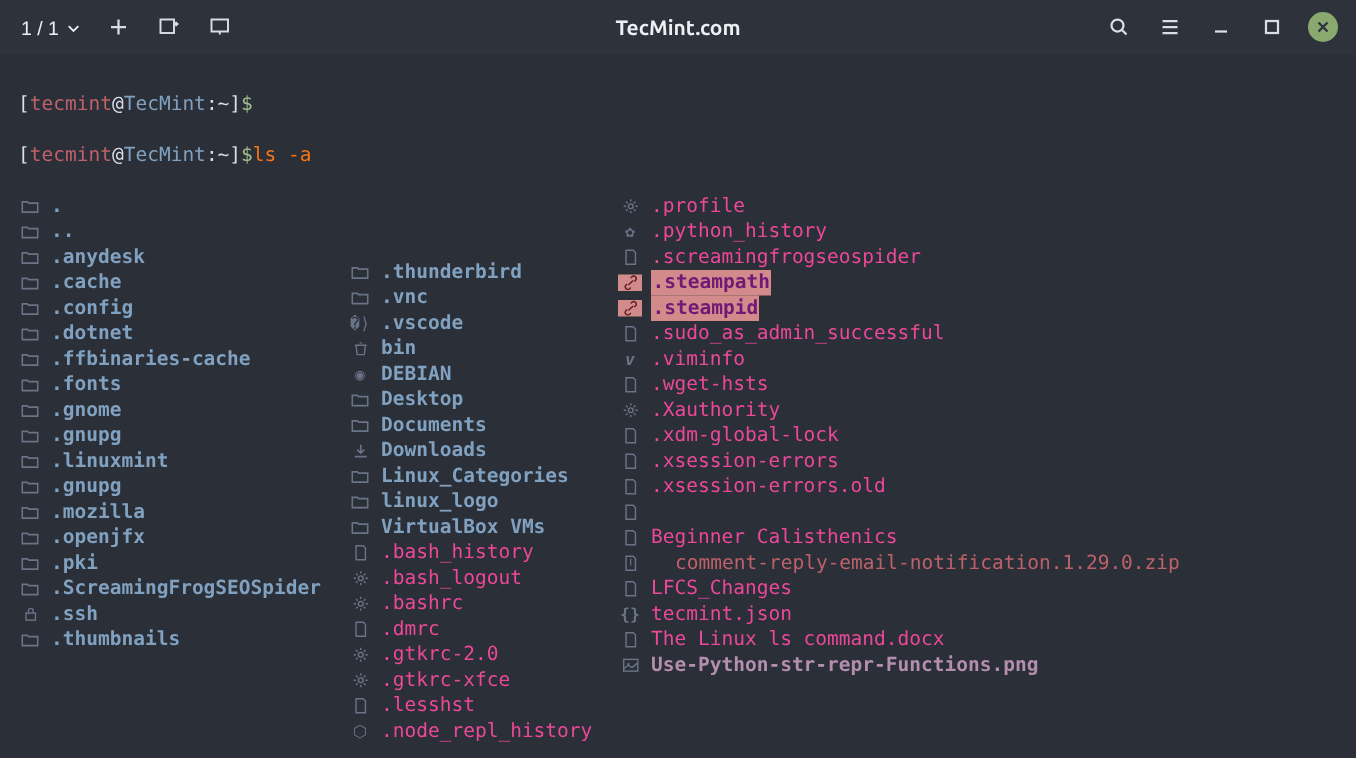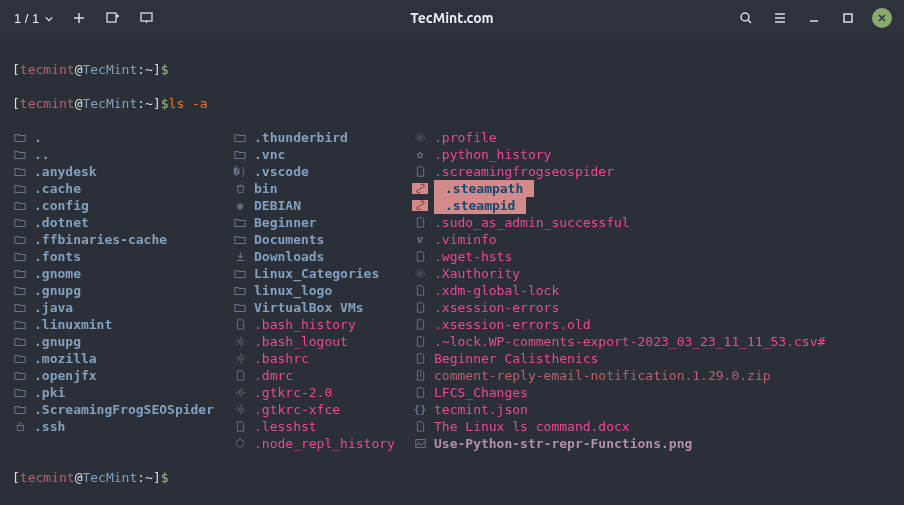--- a/index.html
+++ b/index.html
@@ -72,44 +72,44 @@
   .cmd { color: #f97316; }
   .columns {
     display: flex;
     gap: 0;
   }
   .col {
     display:flex;
     flex-direction: column;
   }
   .col1 { width: 220px; }
-  .col2 { width: 180px; }
+  .col2 { width: 180px; margin-top: 44px; }
   .col3 { flex:1; }
   .entry {
     display:flex;
     align-items:center;
     height:17px;
   }
   .ico {
     width: 16px;
     display:inline-flex;
     justify-content:center;
     color:#6a7487;
     margin-right: 6px;
     font-size:11px;
   }
   .fname { }
   .c-dir  { color:#81a1c1; font-weight:bold; }
   .c-file { color:#ec4899; }
-  .c-arch { color:#bf616a; }
+  .c-arch { color:#bf616a;margin-left:16px; }
   .c-img  { color:#b48ead; font-weight:bold; }
   .c-badlink {
-    color:#0c4a6e;
+    color:#701a75;
     background:#d38a8a;
-    padding:0 11px;
+    padding:0 1px;
     font-weight:bold;
     text-align:right;
   }
   .c-badlink-ico {
     color:#5c1f1f;
     background:#d38a8a;
   }
 </style>
 </head>
 <body>
@@ -194,45 +194,45 @@
             </svg></span><span class="fname c-dir">.dotnet</span></div><div class="entry"><span class="ico"><svg width="12" height="12" viewBox="0 0 14 14">
               <path d="M1 3h4l1 1h7v7H1z" fill="none" stroke="currentColor" stroke-width="1.2"></path>
             </svg></span><span class="fname c-dir">.ffbinaries-cache</span></div><div class="entry"><span class="ico"><svg width="12" height="12" viewBox="0 0 14 14">
               <path d="M1 3h4l1 1h7v7H1z" fill="none" stroke="currentColor" stroke-width="1.2"></path>
             </svg></span><span class="fname c-dir">.fonts</span></div><div class="entry"><span class="ico"><svg width="12" height="12" viewBox="0 0 14 14">
               <path d="M1 3h4l1 1h7v7H1z" fill="none" stroke="currentColor" stroke-width="1.2"></path>
             </svg></span><span class="fname c-dir">.gnome</span></div><div class="entry"><span class="ico"><svg width="12" height="12" viewBox="0 0 14 14">
               <path d="M1 3h4l1 1h7v7H1z" fill="none" stroke="currentColor" stroke-width="1.2"></path>
             </svg></span><span class="fname c-dir">.gnupg</span></div><div class="entry"><span class="ico"><svg width="12" height="12" viewBox="0 0 14 14">
               <path d="M1 3h4l1 1h7v7H1z" fill="none" stroke="currentColor" stroke-width="1.2"></path>
-            </svg></span><span class="fname c-dir">.java</span></div><div class="entry"><span class="ico"><svg width="12" height="12" viewBox="0 0 14 14">
-              <path d="M1 3h4l1 1h7v7H1z" fill="none" stroke="currentColor" stroke-width="1.2"></path>
             </svg></span><span class="fname c-dir">.linuxmint</span></div><div class="entry"><span class="ico"><svg width="12" height="12" viewBox="0 0 14 14">
               <path d="M1 3h4l1 1h7v7H1z" fill="none" stroke="currentColor" stroke-width="1.2"></path>
             </svg></span><span class="fname c-dir">.gnupg</span></div><div class="entry"><span class="ico"><svg width="12" height="12" viewBox="0 0 14 14">
               <path d="M1 3h4l1 1h7v7H1z" fill="none" stroke="currentColor" stroke-width="1.2"></path>
             </svg></span><span class="fname c-dir">.mozilla</span></div><div class="entry"><span class="ico"><svg width="12" height="12" viewBox="0 0 14 14">
               <path d="M1 3h4l1 1h7v7H1z" fill="none" stroke="currentColor" stroke-width="1.2"></path>
             </svg></span><span class="fname c-dir">.openjfx</span></div><div class="entry"><span class="ico"><svg width="12" height="12" viewBox="0 0 14 14">
               <path d="M1 3h4l1 1h7v7H1z" fill="none" stroke="currentColor" stroke-width="1.2"></path>
             </svg></span><span class="fname c-dir">.pki</span></div><div class="entry"><span class="ico"><svg width="12" height="12" viewBox="0 0 14 14">
               <path d="M1 3h4l1 1h7v7H1z" fill="none" stroke="currentColor" stroke-width="1.2"></path>
             </svg></span><span class="fname c-dir">.ScreamingFrogSEOSpider</span></div><div class="entry"><span class="ico"><svg width="11" height="11" viewBox="0 0 14 14">
               <rect x="3" y="6" width="8" height="6" fill="none" stroke="currentColor" stroke-width="1.2"></rect>
               <path d="M5 6V4a2 2 0 014 0v2" fill="none" stroke="currentColor" stroke-width="1.2"></path>
-            </svg></span><span class="fname c-dir">.ssh</span></div></div>
+            </svg></span><span class="fname c-dir">.ssh</span></div><div class="entry"><span class="ico"><svg width="12" height="12" viewBox="0 0 14 14">
+              <path d="M1 3h4l1 1h7v7H1z" fill="none" stroke="currentColor" stroke-width="1.2"></path>
+            </svg></span><span class="fname c-dir">.thumbnails</span></div></div>
   <div class="col col2" id="col1"><div class="entry"><span class="ico"><svg width="12" height="12" viewBox="0 0 14 14">
               <path d="M1 3h4l1 1h7v7H1z" fill="none" stroke="currentColor" stroke-width="1.2"></path>
             </svg></span><span class="fname c-dir">.thunderbird</span></div><div class="entry"><span class="ico"><svg width="12" height="12" viewBox="0 0 14 14">
               <path d="M1 3h4l1 1h7v7H1z" fill="none" stroke="currentColor" stroke-width="1.2"></path>
             </svg></span><span class="fname c-dir">.vnc</span></div><div class="entry"><span class="ico"><span>�⟩</span></span><span class="fname c-dir">.vscode</span></div><div class="entry"><span class="ico"><svg width="11" height="11" viewBox="0 0 14 14">
               <path d="M3 4h8l-1 8H4zM2 4h10M6 2h2" fill="none" stroke="currentColor" stroke-width="1.2"></path>
             </svg></span><span class="fname c-dir">bin</span></div><div class="entry"><span class="ico"><span>◉</span></span><span class="fname c-dir">DEBIAN</span></div><div class="entry"><span class="ico"><svg width="12" height="12" viewBox="0 0 14 14">
               <path d="M1 3h4l1 1h7v7H1z" fill="none" stroke="currentColor" stroke-width="1.2"></path>
-            </svg></span><span class="fname c-dir">Beginner</span></div><div class="entry"><span class="ico"><svg width="12" height="12" viewBox="0 0 14 14">
+            </svg></span><span class="fname c-dir">Desktop</span></div><div class="entry"><span class="ico"><svg width="12" height="12" viewBox="0 0 14 14">
               <path d="M1 3h4l1 1h7v7H1z" fill="none" stroke="currentColor" stroke-width="1.2"></path>
             </svg></span><span class="fname c-dir">Documents</span></div><div class="entry"><span class="ico"><svg width="11" height="11" viewBox="0 0 14 14">
               <path d="M7 2v7M4 6l3 3 3-3M2 12h10" fill="none" stroke="currentColor" stroke-width="1.4"></path>
             </svg></span><span class="fname c-dir">Downloads</span></div><div class="entry"><span class="ico"><svg width="12" height="12" viewBox="0 0 14 14">
               <path d="M1 3h4l1 1h7v7H1z" fill="none" stroke="currentColor" stroke-width="1.2"></path>
             </svg></span><span class="fname c-dir">Linux_Categories</span></div><div class="entry"><span class="ico"><svg width="12" height="12" viewBox="0 0 14 14">
               <path d="M1 3h4l1 1h7v7H1z" fill="none" stroke="currentColor" stroke-width="1.2"></path>
             </svg></span><span class="fname c-dir">linux_logo</span></div><div class="entry"><span class="ico"><svg width="12" height="12" viewBox="0 0 14 14">
               <path d="M1 3h4l1 1h7v7H1z" fill="none" stroke="currentColor" stroke-width="1.2"></path>
             </svg></span><span class="fname c-dir">VirtualBox VMs</span></div><div class="entry"><span class="ico"><svg width="11" height="11" viewBox="0 0 14 14">
@@ -271,21 +271,21 @@
               <circle cx="7" cy="7" r="2" fill="none" stroke="currentColor" stroke-width="1.2"></circle>
               <path d="M7 1v2M7 11v2M1 7h2M11 7h2M3 3l1.4 1.4M9.6 9.6L11 11M11 3L9.6 4.4M4.4 9.6L3 11" stroke="currentColor" stroke-width="1.2"></path>
             </svg></span><span class="fname c-file">.Xauthority</span></div><div class="entry"><span class="ico"><svg width="11" height="11" viewBox="0 0 14 14">
               <path d="M3 1h6l2 2v10H3z" fill="none" stroke="currentColor" stroke-width="1.2"></path>
             </svg></span><span class="fname c-file">.xdm-global-lock</span></div><div class="entry"><span class="ico"><svg width="11" height="11" viewBox="0 0 14 14">
               <path d="M3 1h6l2 2v10H3z" fill="none" stroke="currentColor" stroke-width="1.2"></path>
             </svg></span><span class="fname c-file">.xsession-errors</span></div><div class="entry"><span class="ico"><svg width="11" height="11" viewBox="0 0 14 14">
               <path d="M3 1h6l2 2v10H3z" fill="none" stroke="currentColor" stroke-width="1.2"></path>
             </svg></span><span class="fname c-file">.xsession-errors.old</span></div><div class="entry"><span class="ico"><svg width="11" height="11" viewBox="0 0 14 14">
               <path d="M3 1h6l2 2v10H3z" fill="none" stroke="currentColor" stroke-width="1.2"></path>
-            </svg></span><span class="fname c-file">.~lock.WP-comments-export-2023_03_23_11_11_53.csv#</span></div><div class="entry"><span class="ico"><svg width="11" height="11" viewBox="0 0 14 14">
+            </svg></span></div><div class="entry"><span class="ico"><svg width="11" height="11" viewBox="0 0 14 14">
               <path d="M3 1h6l2 2v10H3z" fill="none" stroke="currentColor" stroke-width="1.2"></path>
             </svg></span><span class="fname c-file">Beginner Calisthenics</span></div><div class="entry"><span class="ico"><svg width="11" height="11" viewBox="0 0 14 14">
               <path d="M3 1h6l2 2v10H3z" fill="none" stroke="currentColor" stroke-width="1.2"></path>
               <path d="M7 3v6" stroke="currentColor" stroke-width="1"></path>
             </svg></span><span class="fname c-arch">comment-reply-email-notification.1.29.0.zip</span></div><div class="entry"><span class="ico"><svg width="11" height="11" viewBox="0 0 14 14">
               <path d="M3 1h6l2 2v10H3z" fill="none" stroke="currentColor" stroke-width="1.2"></path>
             </svg></span><span class="fname c-file">LFCS_Changes</span></div><div class="entry"><span class="ico"><span style="font-weight:bold">{}</span></span><span class="fname c-file">tecmint.json</span></div><div class="entry"><span class="ico"><svg width="11" height="11" viewBox="0 0 14 14">
               <path d="M3 1h6l2 2v10H3z" fill="none" stroke="currentColor" stroke-width="1.2"></path>
             </svg></span><span class="fname c-file">The Linux ls command.docx</span></div><div class="entry"><span class="ico"><svg width="11" height="11" viewBox="0 0 14 14">
               <rect x="1" y="2" width="12" height="10" fill="none" stroke="currentColor" stroke-width="1.2"></rect>

